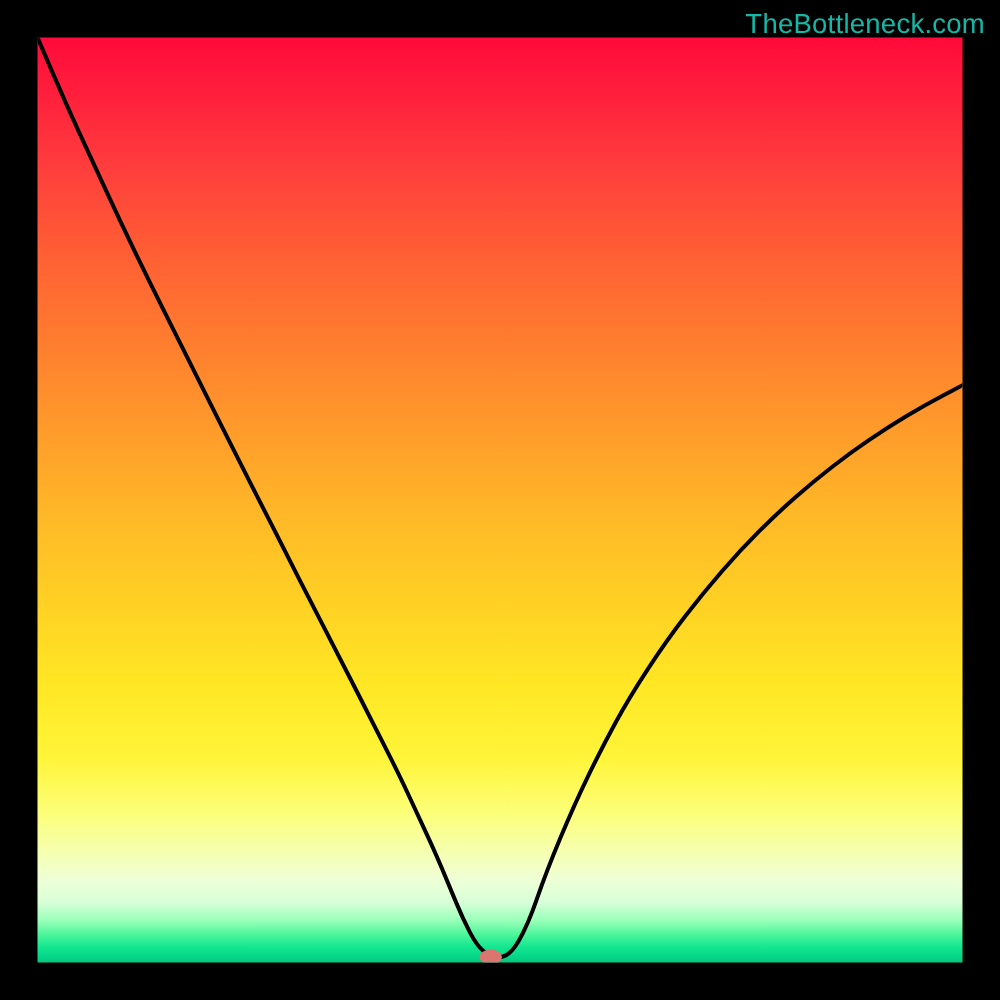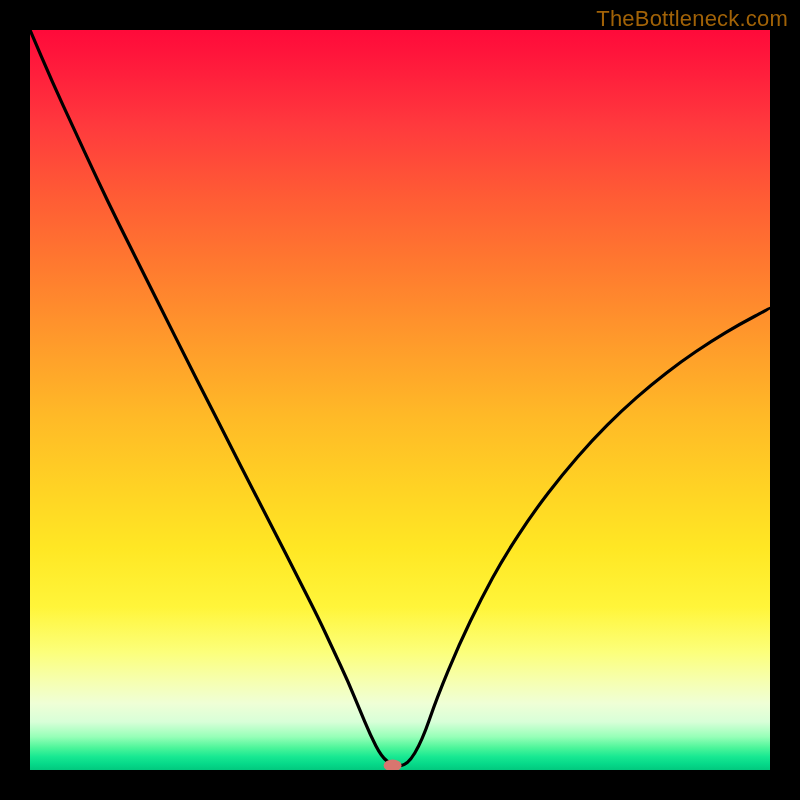--- a/index.html
+++ b/index.html
@@ -44,21 +44,21 @@
       #4cf59a 97%,
       #18e892 98.2%,
       #06d989 99.2%,
       #02c87e 100%
     );
   }
   .watermark {
     position: absolute;
     top: 6px;
     right: 12px;
-    color: #a16207;
+    color: #14b8a6;
     font-size: 22px;
     font-weight: 500;
     letter-spacing: 0.2px;
     user-select: none;
   }
   svg.curve {
     position: absolute;
     left: 0;
     top: 0;
   }

